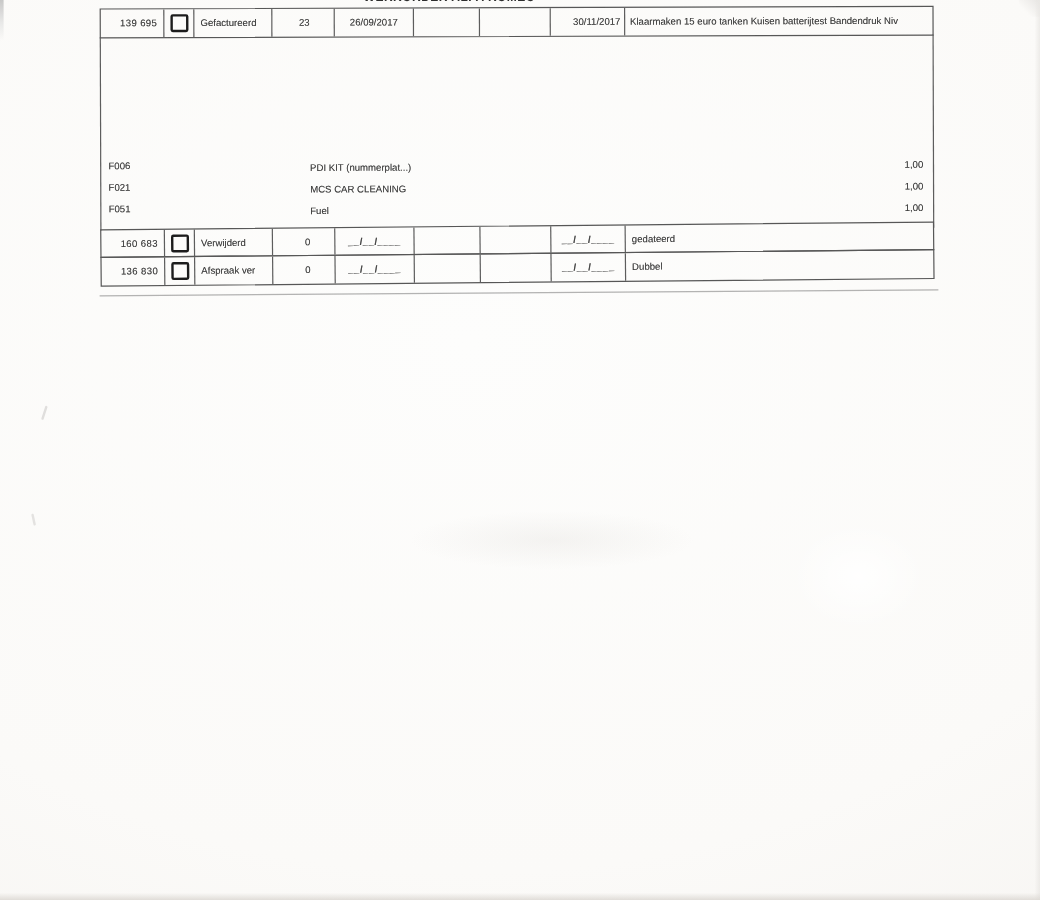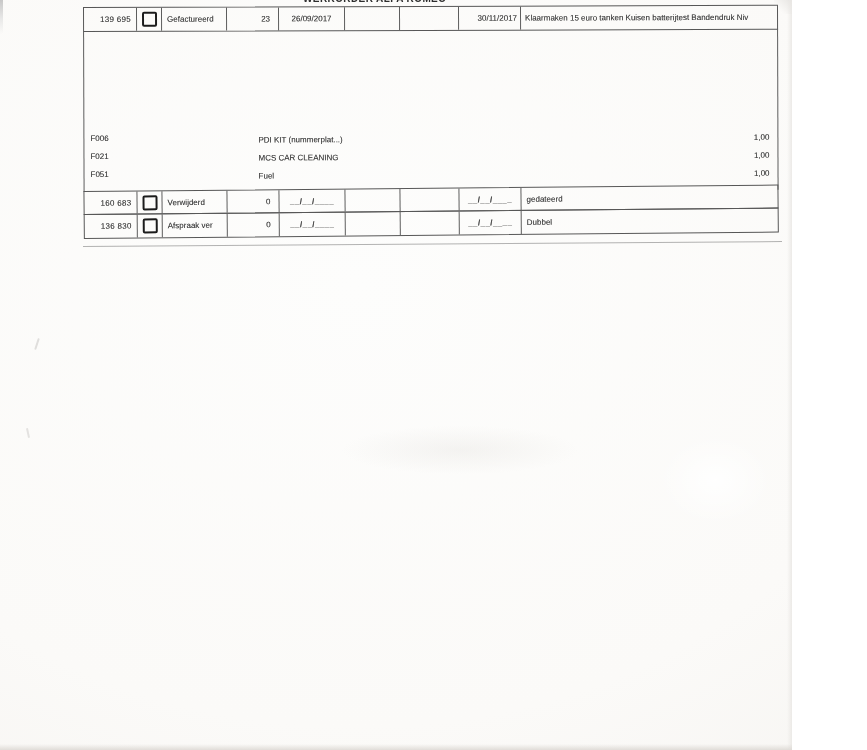--- a/index.html
+++ b/index.html
@@ -1,17 +1,17 @@
 <!DOCTYPE html>
 <html><head>
 <meta charset="utf-8">
 <style>
   html,body{margin:0;padding:0;background:#ffffff;}
   .canvas{
-    position:relative;width:792px;height:750px;overflow:hidden;
+    position:relative;width:867px;height:750px;overflow:hidden;
     background:radial-gradient(115% 95% at 45% 38%, #fdfdfc 0%, #fbfaf8 62%, #f5f3f0 100%);
     font-family:"Liberation Sans","DejaVu Sans",sans-serif;
     color:#3d3d3d;
   }
   .ink{ text-shadow:0 0 .5px rgba(75,75,75,.55); }
 
   
   .clip-head{position:absolute;left:303px;top:0;width:170px;height:5px;overflow:hidden;}
   .clip-head span{display:block;margin-top:-7px;font-size:10px;font-weight:bold;
     letter-spacing:.4px;color:#2d2d2d;white-space:nowrap;}
@@ -19,21 +19,21 @@
   
   .wo-table{position:absolute;left:83px;top:7px;width:695px;
     transform:rotate(-0.18deg);transform-origin:0 0;}
   .row{display:grid;grid-template-columns:53px 25px 65px 52px 66px 55px 59px 62px 1fr;
     height:25px;border:1px solid #575757;box-sizing:border-box;}
   .row .c{border-right:1px solid #5d5d5d;display:flex;align-items:center;
     font-size:8px;box-sizing:border-box;overflow:hidden;white-space:nowrap;}
   .row .c:last-child{border-right:none;}
   .num{justify-content:flex-end;padding-right:5px;letter-spacing:.3px;}
   .status{padding-left:5px;}
-  .count{justify-content:flex-end;padding-right:8px;}
+  .count{justify-content:flex-end;padding-right:20px;}
   .date{justify-content:center;}
   .dateR{justify-content:flex-end;padding-right:3px;}
   .datePh{justify-content:center;font-weight:600;letter-spacing:.4px;color:#474747;}
   .desc{padding-left:4px;font-size:7.4px;}
   .desc8{padding-left:5px;font-size:8px;}
   .checkbox{width:11px;height:11px;border:2.5px solid #1c1c1c;border-radius:2px;margin:auto;background:transparent;}
 
   
   .bigcell{position:relative;height:161px;margin-top:-1px;
     border-left:1px solid #5d5d5d;border-right:1px solid #5d5d5d;box-sizing:border-box;}

